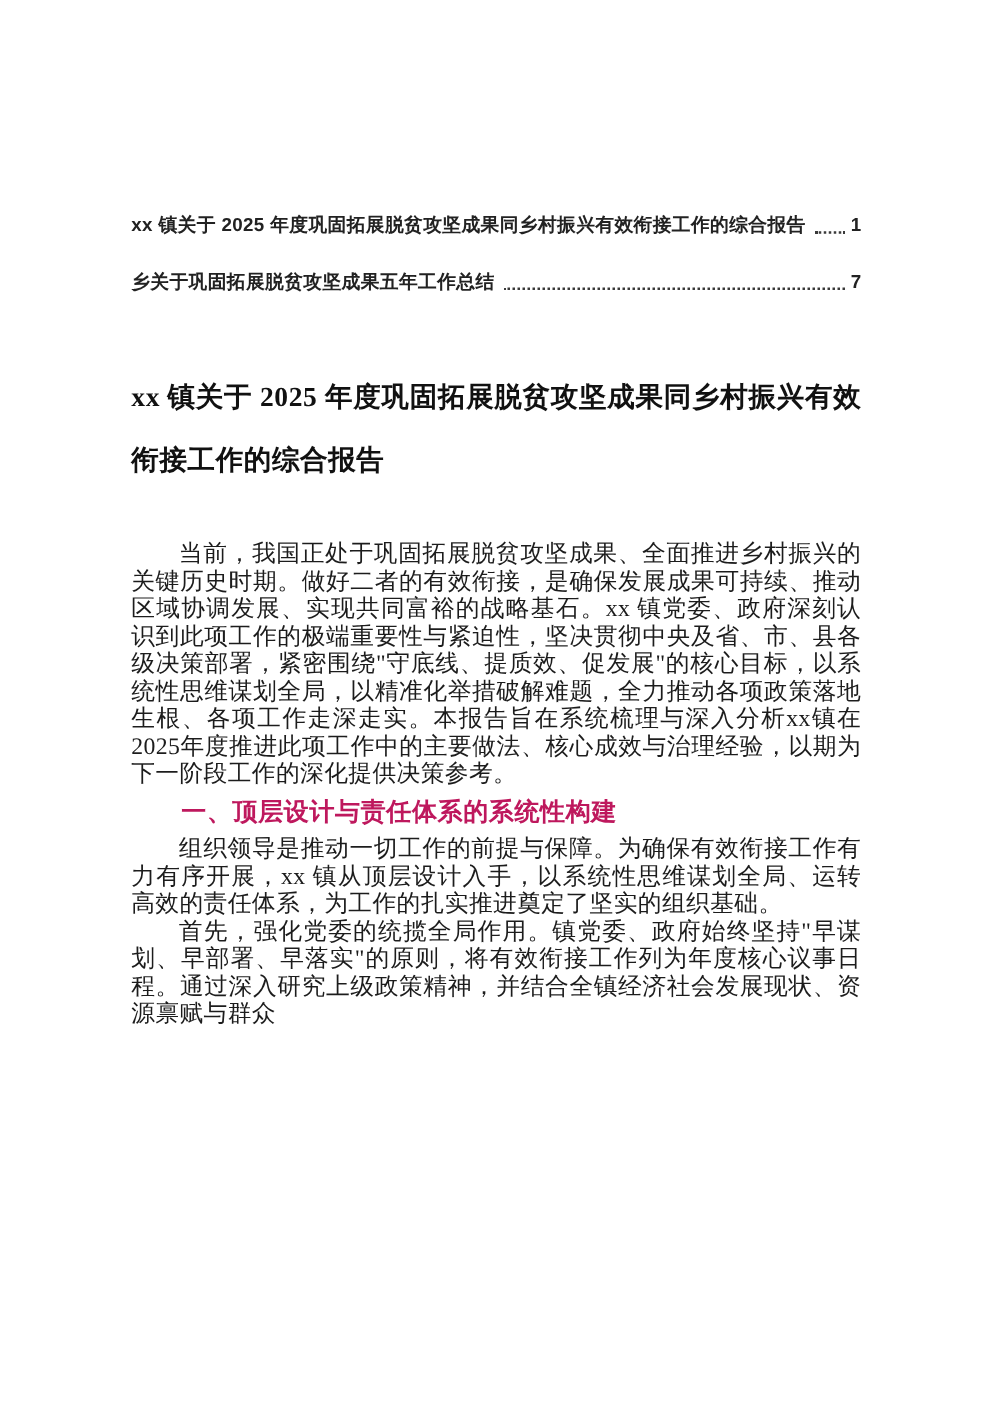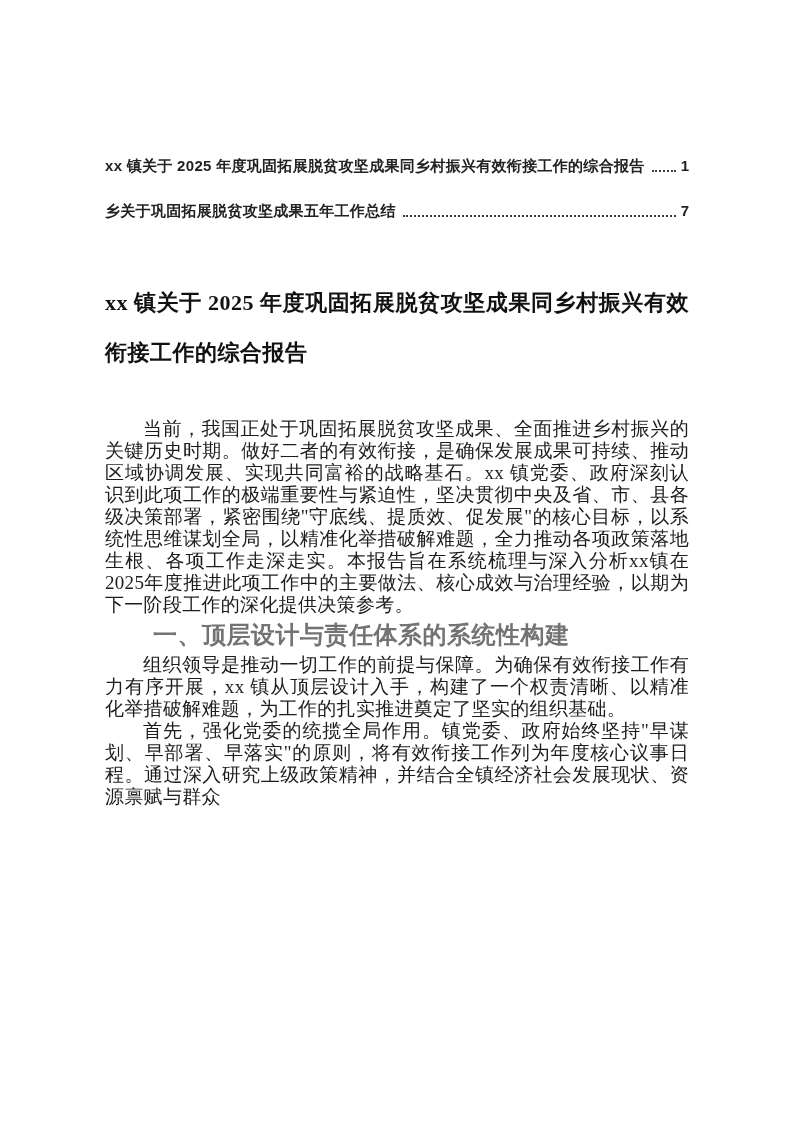--- a/index.html
+++ b/index.html
@@ -3,21 +3,21 @@
 <meta charset="utf-8">
 <style>
   * { margin: 0; padding: 0; box-sizing: border-box; }
   html, body { background: #ffffff; }
   body { font-family: "Liberation Serif", "DejaVu Serif", serif; }
 
   .page {
     position: relative;
     width: 793px;
     height: 960px;
-    margin: 0 auto;
+    margin: 15px auto;
     background: #ffffff;
     color: #1c1c1c;
     overflow: hidden;
   }
 
   .content {
     position: absolute;
     left: 105px;
     right: 104px;
     top: 0;
@@ -67,24 +67,24 @@
     line-height: 22px;
     text-align: justify;
     text-align-last: left;
     text-indent: 2em;
     color: #1c1c1c;
     letter-spacing: 0.3px;
   }
   .section-heading {
     font-family: "Liberation Sans", "DejaVu Sans", sans-serif;
     font-weight: 700;
-    font-size: 24px;
+    font-size: 20px;
     line-height: 38px;
     text-indent: 2em;
-    color: #737373;
+    color: #be185d;
     letter-spacing: 0.5px;
   }
 
   
   .footer {
     position: absolute;
     top: 1028px;
     right: 126px;
     display: inline-flex;
     align-items: center;
@@ -114,21 +114,21 @@
       </div>
     </div>
 
     <h1 class="doc-title">xx 镇关于 2025 年度巩固拓展脱贫攻坚成果同乡村振兴有效衔接工作的综合报告</h1>
 
     <div class="body-block">
       <p class="body-par">当前，我国正处于巩固拓展脱贫攻坚成果、全面推进乡村振兴的关键历史时期。做好二者的有效衔接，是确保发展成果可持续、推动区域协调发展、实现共同富裕的战略基石。xx 镇党委、政府深刻认识到此项工作的极端重要性与紧迫性，坚决贯彻中央及省、市、县各级决策部署，紧密围绕"守底线、提质效、促发展"的核心目标，以系统性思维谋划全局，以精准化举措破解难题，全力推动各项政策落地生根、各项工作走深走实。本报告旨在系统梳理与深入分析xx镇在2025年度推进此项工作中的主要做法、核心成效与治理经验，以期为下一阶段工作的深化提供决策参考。</p>
 
       <h2 class="section-heading">一、顶层设计与责任体系的系统性构建</h2>
 
-      <p class="body-par">组织领导是推动一切工作的前提与保障。为确保有效衔接工作有力有序开展，xx 镇从顶层设计入手，构建了一个权责清晰、以精准化举措破解难题，为工作的扎实推进奠定了坚实的组织基础。</p>
+      <p class="body-par">组织领导是推动一切工作的前提与保障。为确保有效衔接工作有力有序开展，xx 镇从顶层设计入手，以系统性思维谋划全局、运转高效的责任体系，为工作的扎实推进奠定了坚实的组织基础。</p>
 
       <p class="body-par">首先，强化党委的统揽全局作用。镇党委、政府始终坚持"早谋划、早部署、早落实"的原则，将有效衔接工作列为年度核心议事日程。通过深入研究上级政策精神，并结合全镇经济社会发展现状、资源禀赋与群众</p>
     </div>
 
   </div>
 
   <div class="footer">
     <span class="dash">—</span>
     <span class="num">1</span>
     <span class="dash">—</span>

